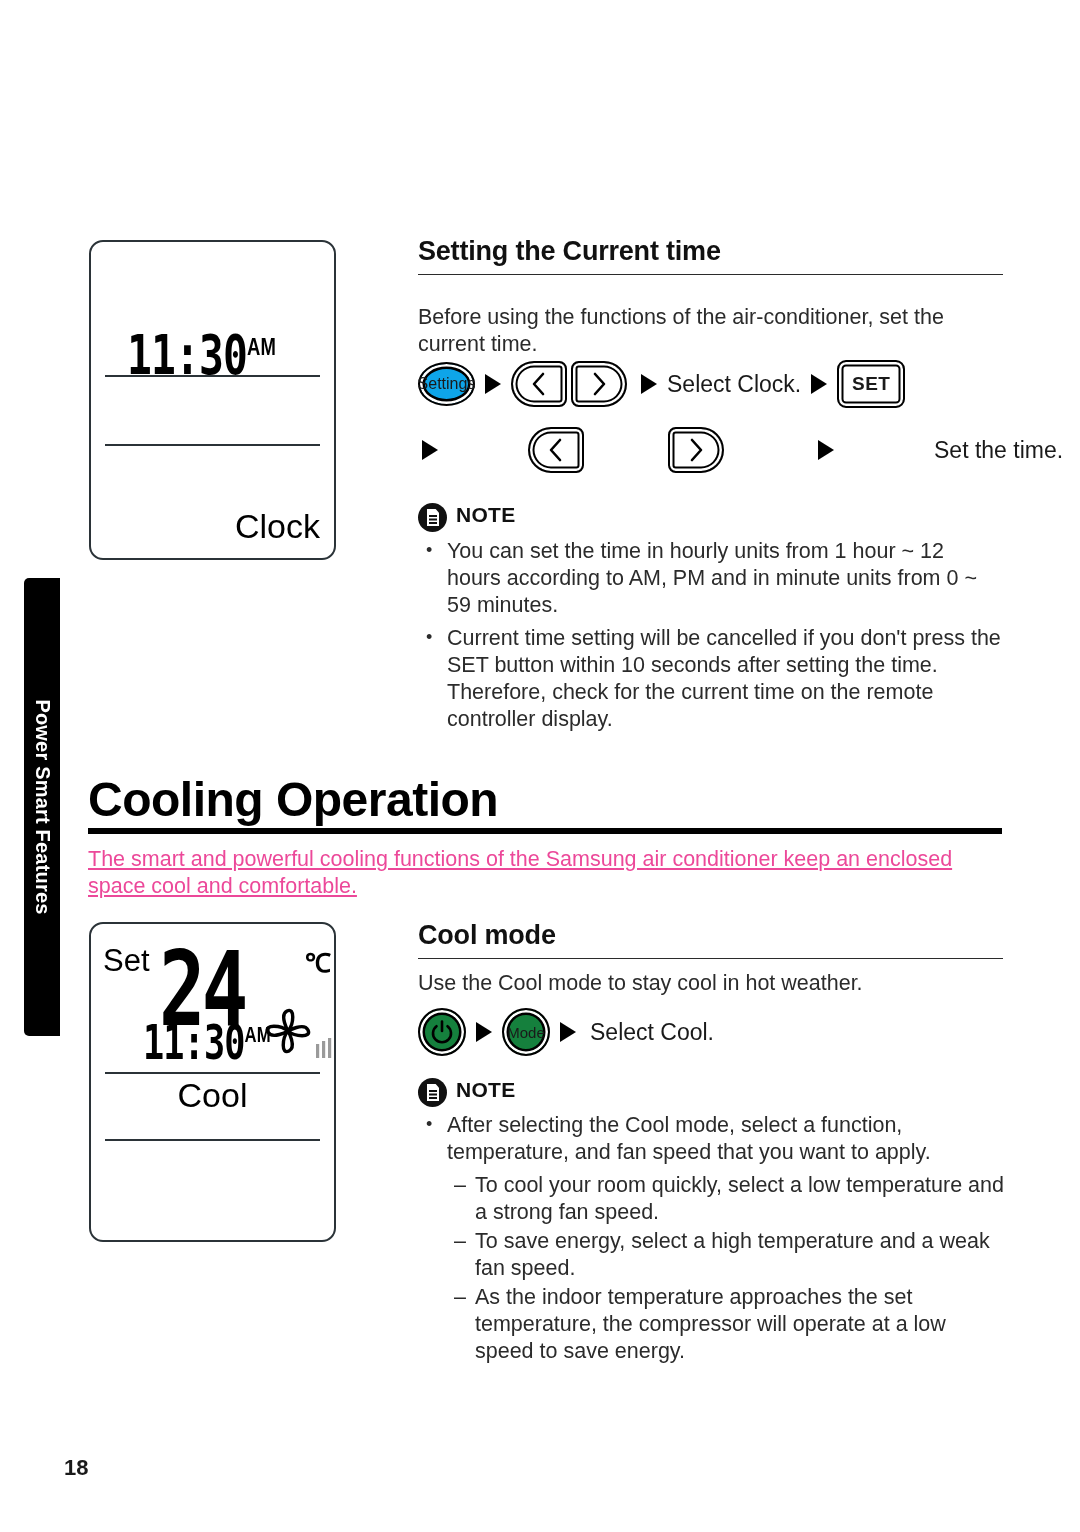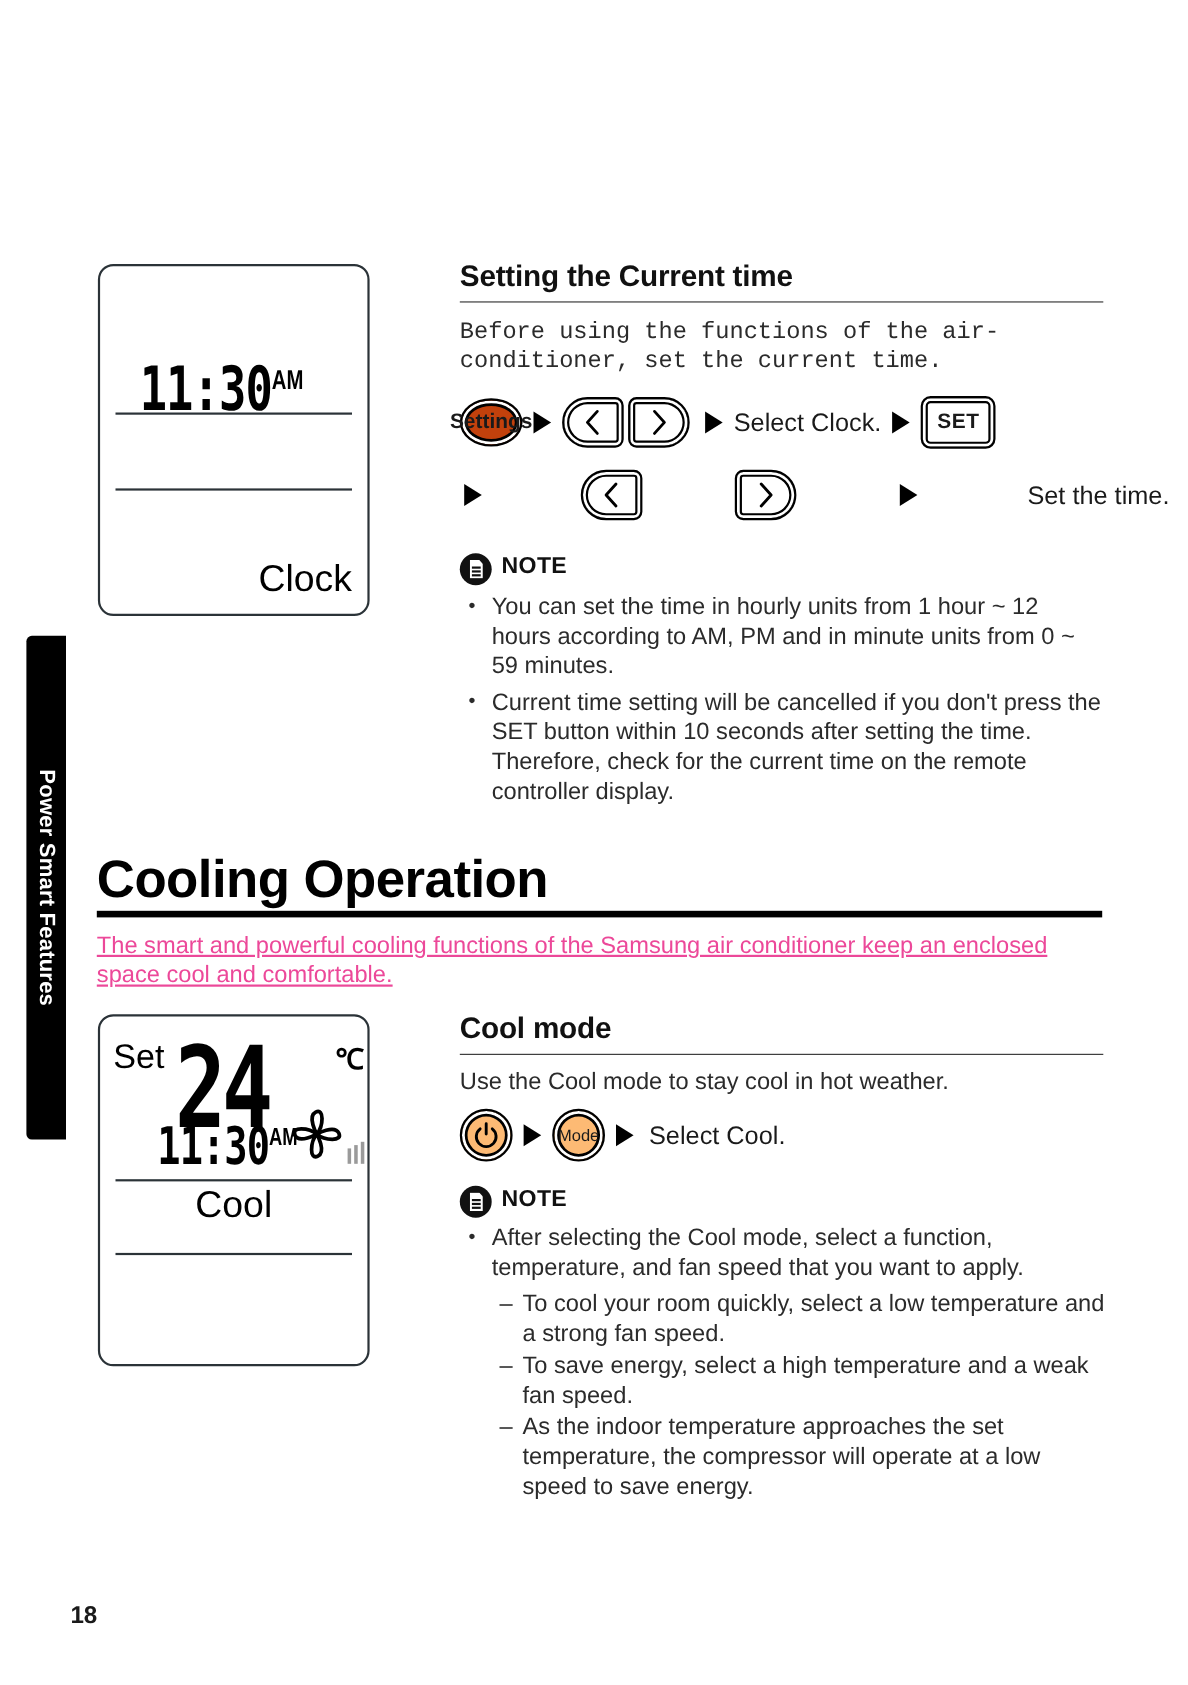--- a/index.html
+++ b/index.html
@@ -159,33 +159,32 @@
   
   .step-row { position: absolute; display: flex; align-items: center; }
 
   .btn-oval {
     width: 57px; height: 44px;
     border: 2.5px solid #000;
     border-radius: 50%;
     display: flex; align-items: center; justify-content: center;
     box-shadow: inset 0 0 0 2.5px #fff, inset 0 0 0 5px #000;
     box-sizing: border-box;
-    font-size: 19px;
-    background: #c2410c;
-    font-weight: bold;
+    font-size: 16px;
+    background: #0ea5e9;
   }
   .btn-round {
     width: 48px; height: 48px;
     border: 2.5px solid #000;
     border-radius: 50%;
     display: flex; align-items: center; justify-content: center;
     box-shadow: inset 0 0 0 2.5px #fff, inset 0 0 0 5px #000;
     box-sizing: border-box;
     font-size: 14px;
-    background: #fdba74;
+    background: #15803d;
   }
   .btn-dl { 
     width: 56px; height: 46px;
     border: 2.5px solid #000;
     border-radius: 24px 8px 8px 24px;
     box-shadow: inset 0 0 0 2.5px #fff, inset 0 0 0 4.5px #000;
     box-sizing: border-box;
     display: flex; align-items: center; justify-content: center;
     background: #fff;
   }
@@ -292,21 +291,21 @@
     <span>11:30</span><span class="ampm">AM</span>
   </div>
   <div class="lcd-rule" style="top:133px;"></div>
   <div class="lcd-rule" style="top:202px;"></div>
   <div class="lcd-word" style="right:14px; bottom:12px;">Clock</div>
 </div>
 
 <div class="h2" style="left:418px; top:236px;">Setting the Current time</div>
 <div class="h2-rule" style="left:418px; top:274px; width:585px;"></div>
 
-<div class="body-text" style="left:418px; top:289px; width:560px;font-family:Liberation Mono, monospace;">Before using the functions of the air-conditioner, set the current time.</div>
+<div class="body-text" style="left:418px; top:304px; width:560px;">Before using the functions of the air-conditioner, set the current time.</div>
 
 <div class="step-row" style="left:418px; top:360px;">
   <div class="btn-oval">
     <span>Settings</span>
   </div>
   <div class="gap-s"></div>
   <div class="tri"></div>
   <div class="gap-s"></div>
   <div class="btn-dl">
     <svg class="chev" viewBox="0 0 22 26">

